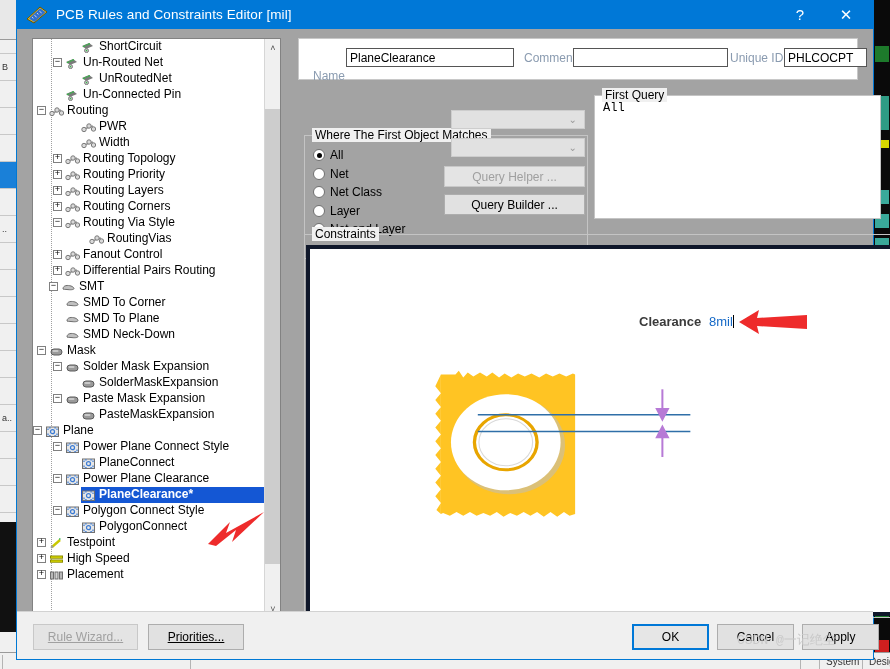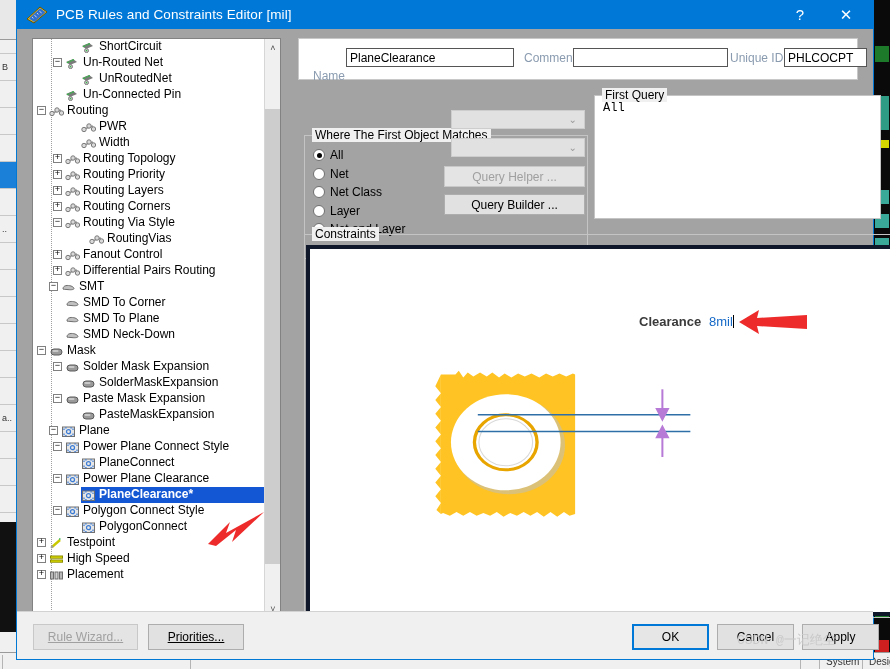--- a/index.html
+++ b/index.html
@@ -375,21 +375,21 @@
             </div>
             <div class="tnode">
               <div style="padding-left: 20px; white-space: nowrap;"><span class="expander">+</span><span class="ico"><svg width="15" height="11" viewBox="0 0 15 11">
       <line x1="3" y1="7" x2="12" y2="4" stroke="#9a9a9a" stroke-width="1.6"></line>
       <circle cx="3" cy="7.5" r="2.2" fill="#d9d9d9" stroke="#7a7a7a"></circle>
       <circle cx="8" cy="4" r="2.2" fill="#d9d9d9" stroke="#7a7a7a"></circle>
       <circle cx="12.5" cy="7" r="2.2" fill="#d9d9d9" stroke="#7a7a7a"></circle>
                   </svg></span><span class="lbl">Differential Pairs Routing</span></div>
             </div>
             <div class="tnode">
-              <div style="padding-left: 16px; white-space: nowrap;"><span class="expander">−</span><span class="ico"><svg width="15" height="11" viewBox="0 0 15 11">
+              <div style="padding-left: 8px; white-space: nowrap; margin-left: 8px;"><span class="expander">−</span><span class="ico"><svg width="15" height="11" viewBox="0 0 15 11">
       <path d="M2,7 C2,3 7,3 10,4 C12,4.6 13,6 13,6.6 C13,7.6 10,8 7,7.6 C4,7.2 2,7.6 2,7 Z" fill="#c0c0c0" stroke="#6e6e6e"></path>
                   </svg></span><span class="lbl">SMT</span></div>
             </div>
             <div class="tnode">
               <div style="padding-left: 20px; white-space: nowrap;"><span class="expander none"></span><span class="ico"><svg width="15" height="11" viewBox="0 0 15 11">
       <path d="M2,7 C2,3 7,3 10,4 C12,4.6 13,6 13,6.6 C13,7.6 10,8 7,7.6 C4,7.2 2,7.6 2,7 Z" fill="#c0c0c0" stroke="#6e6e6e"></path>
                   </svg></span><span class="lbl">SMD To Corner</span></div>
             </div>
             <div class="tnode">
               <div style="padding-left: 20px; white-space: nowrap;"><span class="expander none"></span><span class="ico"><svg width="15" height="11" viewBox="0 0 15 11">
@@ -425,21 +425,21 @@
       <rect x="3.5" y="4" width="6" height="2" rx="1" fill="#c8c8c8"></rect>
                   </svg></span><span class="lbl">Paste Mask Expansion</span></div>
             </div>
             <div class="tnode">
               <div style="padding-left: 36px; white-space: nowrap;"><span class="expander none"></span><span class="ico"><svg width="15" height="11" viewBox="0 0 15 11">
       <rect x="2" y="3" width="11" height="6" rx="3" fill="#9a9a9a" stroke="#5a5a5a"></rect>
       <rect x="3.5" y="4" width="6" height="2" rx="1" fill="#c8c8c8"></rect>
                   </svg></span><span class="lbl">PasteMaskExpansion</span></div>
             </div>
             <div class="tnode">
-              <div style="padding-left: 16px; white-space: nowrap;"><span class="expander">−</span><span class="ico"><svg width="15" height="11" viewBox="0 0 15 11">
+              <div style="padding-left: 0; white-space: nowrap;"><span class="expander">−</span><span class="ico"><svg width="15" height="11" viewBox="0 0 15 11">
       <rect x="1.5" y="1" width="12" height="9.5" fill="#e6e6e6" stroke="#707070"></rect>
       <g stroke="#3a7bd5" stroke-width="1.2" fill="none">
         <path d="M3,2.4 L3,4 M3,7.5 L3,9.2 M12,2.4 L12,4 M12,7.5 L12,9.2
                  M4.2,1.8 L5.6,1.8 M9.4,1.8 L10.8,1.8 M4.2,9.7 L5.6,9.7 M9.4,9.7 L10.8,9.7"></path>
                     </g>
       <circle cx="7.5" cy="5.7" r="2" fill="none" stroke="#3a7bd5" stroke-width="1.2"></circle>
                   </svg></span><span class="lbl">Plane</span></div>
             </div>
             <div class="tnode">
               <div style="padding-left: 20px; white-space: nowrap;"><span class="expander">−</span><span class="ico"><svg width="15" height="11" viewBox="0 0 15 11">

